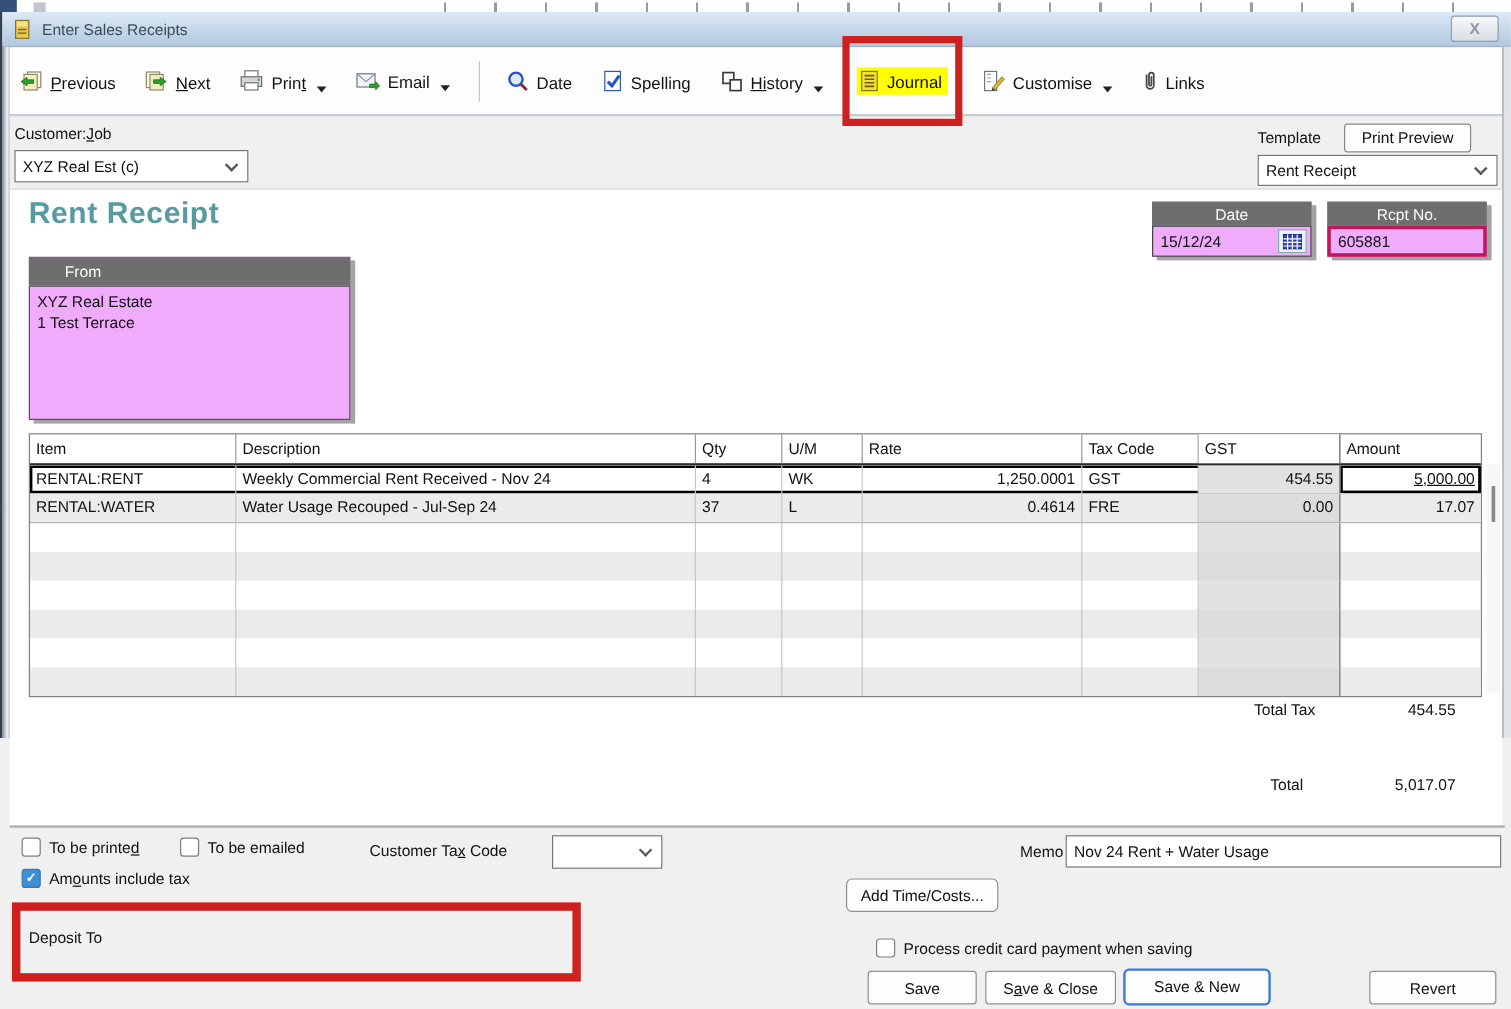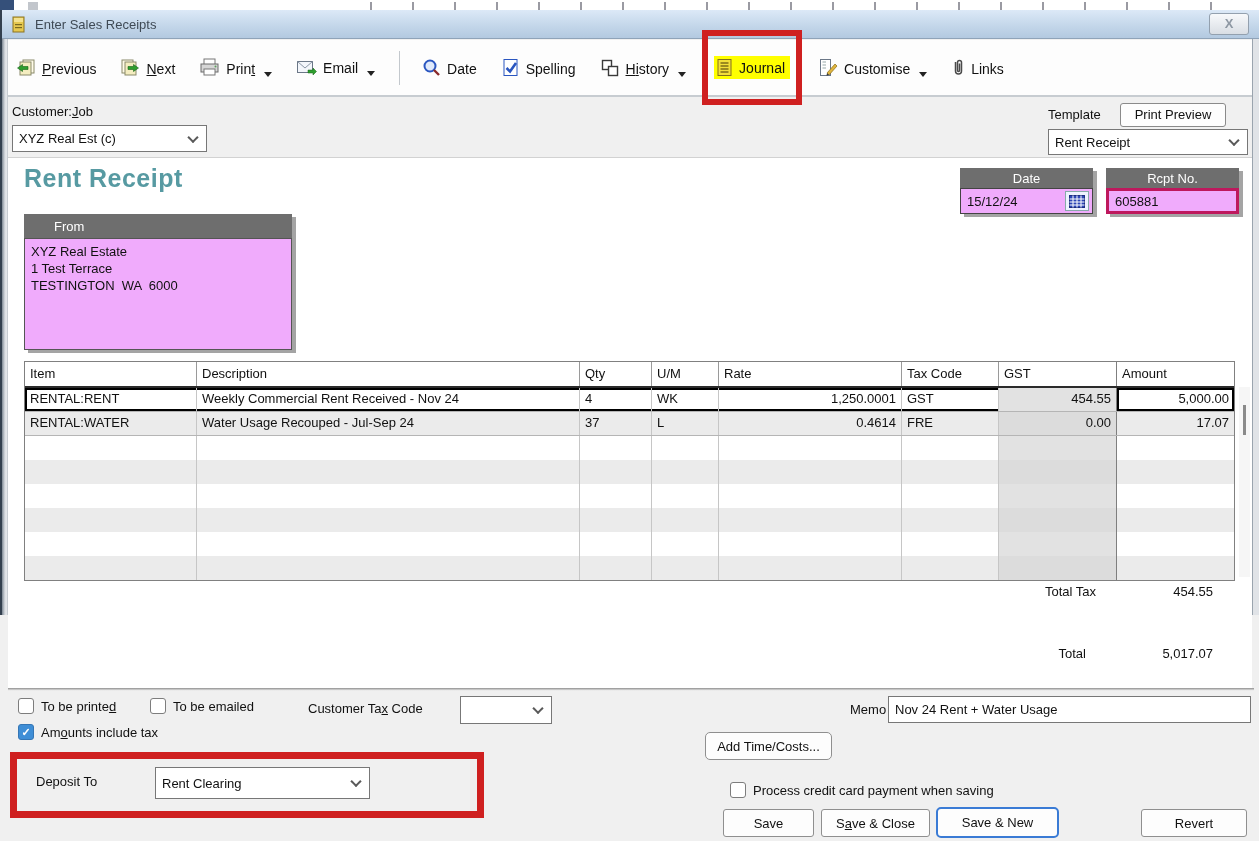--- a/index.html
+++ b/index.html
@@ -88,21 +88,21 @@
   .cell { border-right:1px solid #c6c6c6; padding:3px 5px 0 5px; font-size:13px; overflow:hidden;
     white-space:nowrap; }
   .head .cell { border-right:1px solid #9a9a9a; padding-top:4px; }
   .cell:last-child { border-right:none; }
   .num { text-align:right; }
   .gstcol { background:#e2e2e2; }
   .head .gstcol { background:#fff; }
   .amtcol { border-left:1px solid #7f7f7f; margin-left:-1px; }
   .trow.data { border-bottom:1px solid #b5b5b5; }
   .trow.sel { box-shadow:inset 0 0 0 2px #000; }
-  .trow.sel .amtcol { box-shadow:inset 0 0 0 2px #000; }
+  .trow.sel .amtcol { box-shadow:inset 0 0 0 2px #000;text-decoration:underline; }
   .trow.alt { background:#ebebeb; }
   .trow.alt .gstcol { background:#dcdcdc; }
 
   #vscroll { position:absolute; left:1231px; top:229px; width:11px; height:190px; background:#f6f6f6; }
   #vscroll .thumb { position:absolute; left:4px; top:18px; width:3px; height:30px; background:#8a8a8a; }
 
   .totrow { position:absolute; font-size:13px; }
   .totlab { position:absolute; text-align:right; width:120px; }
   .totval { position:absolute; text-align:right; width:110px; }
 
@@ -117,21 +117,21 @@
   .cbrow { position:absolute; display:flex; align-items:center; font-size:13px; }
   .cbrow .cb { margin-right:7px; }
   #ctc-lbl { position:absolute; left:300px; top:13px; font-size:13px; }
   #ctc-sel { position:absolute; left:452px; top:8px; width:92px; height:28px; }
   #memo-lbl { position:absolute; left:842px; top:14px; font-size:13px; }
   #memo-field { position:absolute; left:880px; top:8px; width:363px; height:27px; }
   .btn { background:#fdfdfd; border:1px solid #8f8f8f; border-radius:3px; font-size:13px;
     text-align:center; position:absolute; display:flex; align-items:center; justify-content:center; }
   #addtime { left:697px; top:44px; width:127px; height:28px; border-radius:5px; }
   #redbox2 { position:absolute; left:2px; top:64px; width:474px; height:66px; border:7px solid #cf2020; }
-  #dep-lbl { position:absolute; left:28px; top:86px; font-size:13px; }
+  #dep-lbl { position:absolute; left:16px; top:86px; font-size:13px; }
   #dep-sel { position:absolute; left:147px; top:79px; width:215px; height:32px; }
   #cc-row { left:722px; top:94px; }
   #btn-save { left:715px; top:121px; width:91px; height:28px; }
   #btn-saveclose { left:813px; top:121px; width:109px; height:28px; }
   #btn-savenew { left:928px; top:119px; width:123px; height:31px; border:2px solid #3a7bd5; border-radius:5px; }
   #btn-revert { left:1133px; top:121px; width:106px; height:28px; }
 </style>
 </head>
 <body>
 
@@ -287,21 +287,20 @@
     <div id="rcptbox" class="hdrbox">
       <div class="bh">Rcpt No.</div>
       <div class="bf">605881</div>
     </div>
 
     <div id="frombox" class="hdrbox">
       <div class="bh left">From</div>
       <div class="bf">
         <div class="from-line">XYZ Real Estate</div>
         <div class="from-line">1 Test Terrace</div>
-        <div class="from-line">TESTINGTON  WA  6000</div>
       </div>
     </div>
 
     <div id="grid">
       <div class="trow head">
         <div class="cell">Item</div>
         <div class="cell">Description</div>
         <div class="cell">Qty</div>
         <div class="cell">U/M</div>
         <div class="cell">Rate</div>
@@ -424,24 +423,20 @@
       <span><span>Am</span><span class="u">o</span><span>unts include tax</span></span>
     </div>
 
     <div id="memo-lbl">Memo</div>
     <div id="memo-field" class="field">Nov 24 Rent + Water Usage</div>
 
     <div id="addtime" class="btn">Add Time/Costs...</div>
 
     <div id="redbox2"></div>
     <div id="dep-lbl">Deposit To</div>
-    <div id="dep-sel" class="select">
-      <span>Rent Clearing</span>
-      <span class="chev"></span>
-    </div>
 
     <div class="cbrow" id="cc-row">
       <span class="cb"></span>
       <span>Process credit card payment when saving</span>
     </div>
 
     <div id="btn-save" class="btn">Save</div>
     <div id="btn-saveclose" class="btn">
         <span><span>S</span><span class="u">a</span><span>ve &amp; Close</span></span>
       </div>

